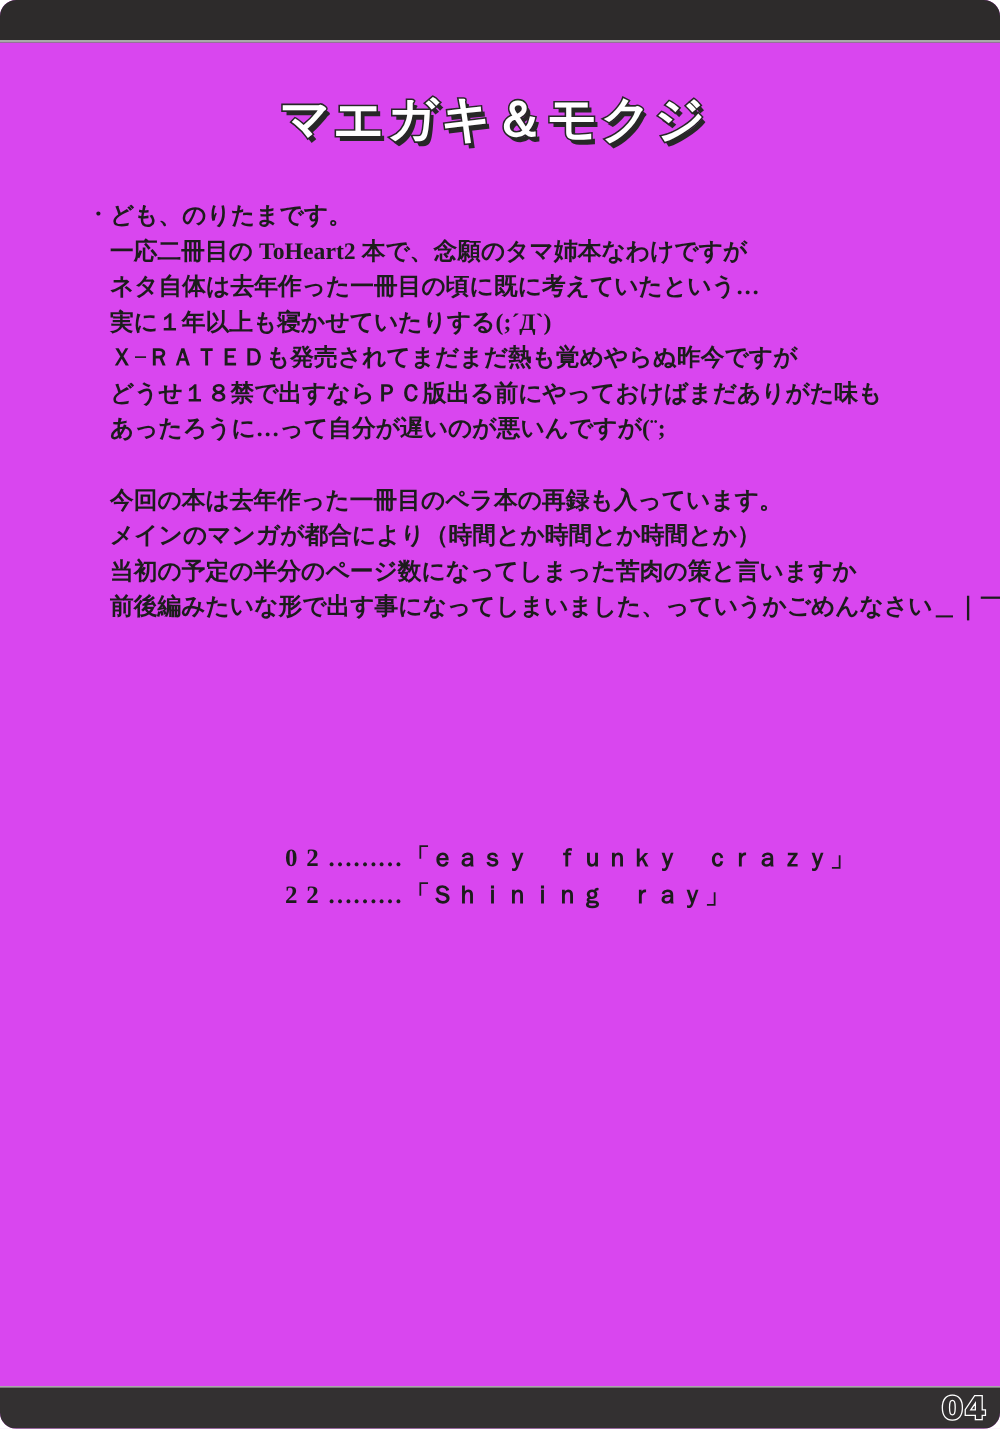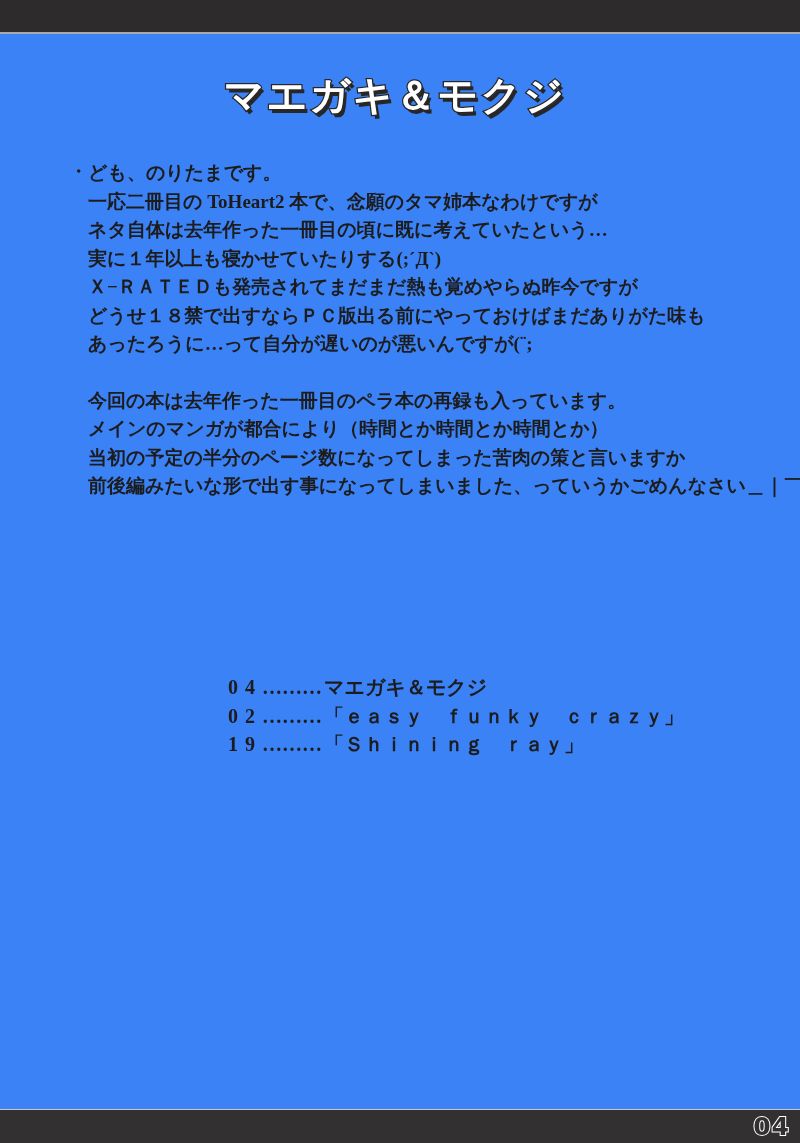--- a/index.html
+++ b/index.html
@@ -4,24 +4,25 @@
 <style>
   html, body {
     margin: 0;
     padding: 0;
     background: #ffffff;
   }
   .page {
     position: relative;
     width: 800px;
     height: 1143px;
-    background: #3b82f6;
+    background: #d946ef;
     overflow: hidden;
     font-family: "Liberation Serif", "DejaVu Serif", serif;
     color: #1c1c1c;
+    border-radius: 13px;
   }
   .scan-bar-top {
     position: absolute;
     top: 0; left: 0;
     width: 100%;
     height: 32px;
     background: #2d2b2b;
     border-bottom: 2px solid #a8a8a8;
   }
   .scan-bar-bottom {
@@ -120,22 +121,21 @@
       </div>
       <div class="paragraph">
         <div class="line">今回の本は去年作った一冊目のペラ本の再録も入っています。</div>
         <div class="line">メインのマンガが都合により（時間とか時間とか時間とか）</div>
         <div class="line">当初の予定の半分のページ数になってしまった苦肉の策と言いますか</div>
         <div class="line">前後編みたいな形で出す事になってしまいました、っていうかごめんなさい＿｜￣｜○</div>
       </div>
     </div>
 
   <div class="toc">
-      <div class="toc-row"><span class="toc-page">04</span><span class="toc-dots">………</span><span class="toc-title">マエガキ＆モクジ</span></div>
       <div class="toc-row"><span class="toc-page">02</span><span class="toc-dots">………</span><span class="toc-title">「ｅａｓｙ　ｆｕｎｋｙ　ｃｒａｚｙ」</span></div>
-      <div class="toc-row"><span class="toc-page">19</span><span class="toc-dots">………</span><span class="toc-title">「Ｓｈｉｎｉｎｇ　ｒａｙ」</span></div>
+      <div class="toc-row"><span class="toc-page">22</span><span class="toc-dots">………</span><span class="toc-title">「Ｓｈｉｎｉｎｇ　ｒａｙ」</span></div>
     </div>
 
   <div class="scan-bar-bottom">
     <div class="page-number">04</div>
   </div>
 
 </div>
 
 </body></html>

